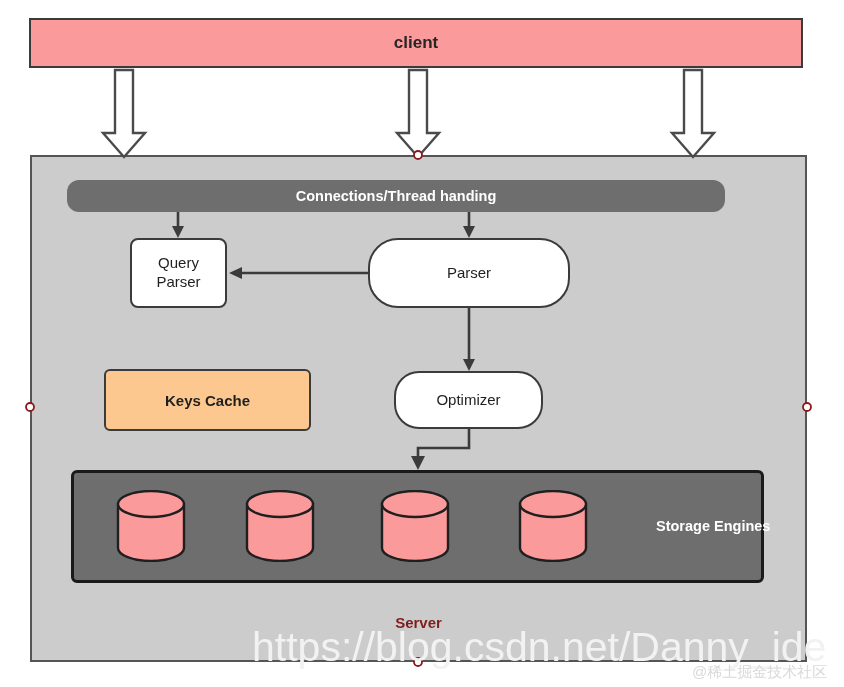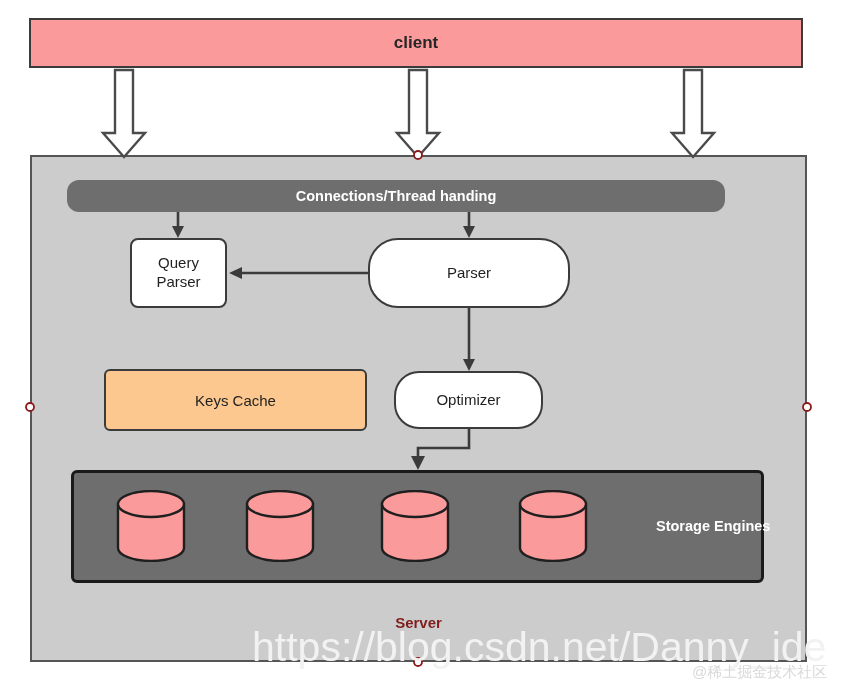--- a/index.html
+++ b/index.html
@@ -96,28 +96,28 @@
   #optimizer-box {
     left: 394px;
     top: 371px;
     width: 149px;
     height: 58px;
     border-radius: 25px;
   }
   #keys-cache-box {
     left: 104px;
     top: 369px;
-    width: 263px;
+    width: 207px;
     height: 62px;
     background: #fcc88f;
     border: 2px solid #3b3b3b;
     border-radius: 6px;
     color: #1f1f1f;
     font-size: 15px;
-    font-weight: normal;
+    font-weight: bold;
   }
 
   
   #storage-box {
     left: 71px;
     top: 470px;
     width: 693px;
     height: 113px;
     background: #6e6e6e;
     border: 3px solid #1a1a1a;

